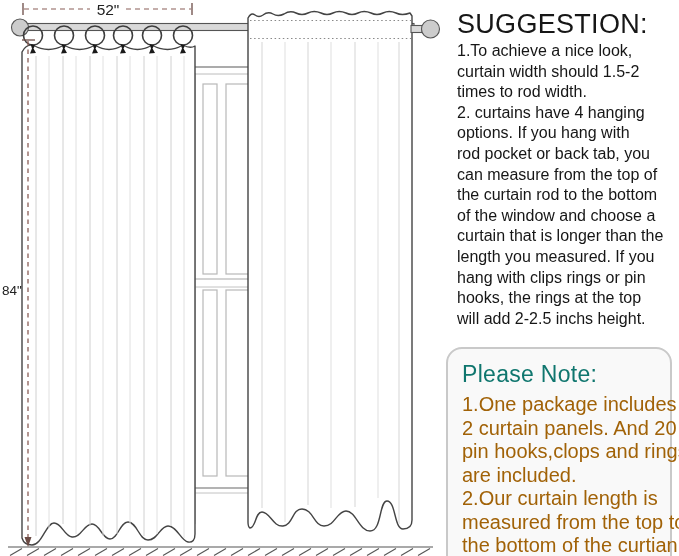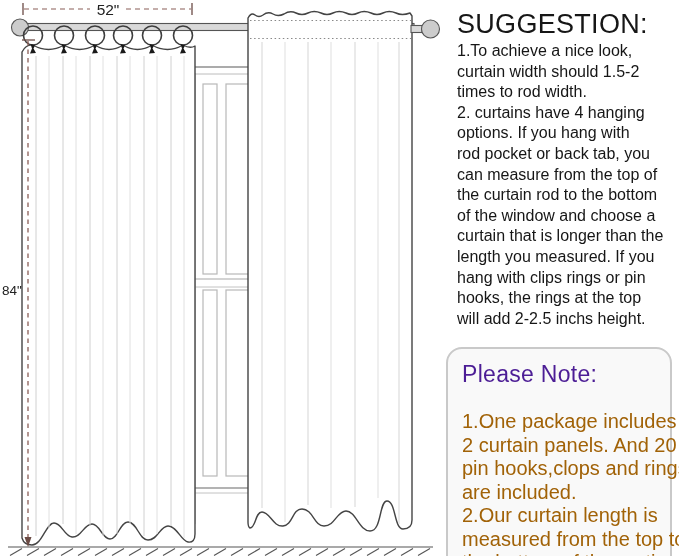--- a/index.html
+++ b/index.html
@@ -22,22 +22,22 @@
   .sug-body{
     font-size:16px;line-height:20.6px;color:#161616;
     white-space:pre;letter-spacing:0;
   }
   .note-box{
     position:absolute;left:446px;top:347px;width:226px;height:230px;
     border:2px solid #c9c9c9;border-radius:16px;background:#f9f9f9;
     box-sizing:border-box;padding:10px 6px 0 14px;
   }
   .note-title{
-    font-size:23px;line-height:30px;color:#4c1d95;
-    letter-spacing:.3px;white-space:pre;margin-bottom:21px;
+    font-size:23px;line-height:30px;color:#0f766e;
+    letter-spacing:.3px;white-space:pre;margin-bottom:4px;
   }
   .note-body{
     font-size:20px;line-height:23.5px;color:#a16207;white-space:pre;
   }
   svg text{font-family:"Liberation Sans", sans-serif;}
 </style>
 </head>
 <body>
 
 <div class="canvas">

